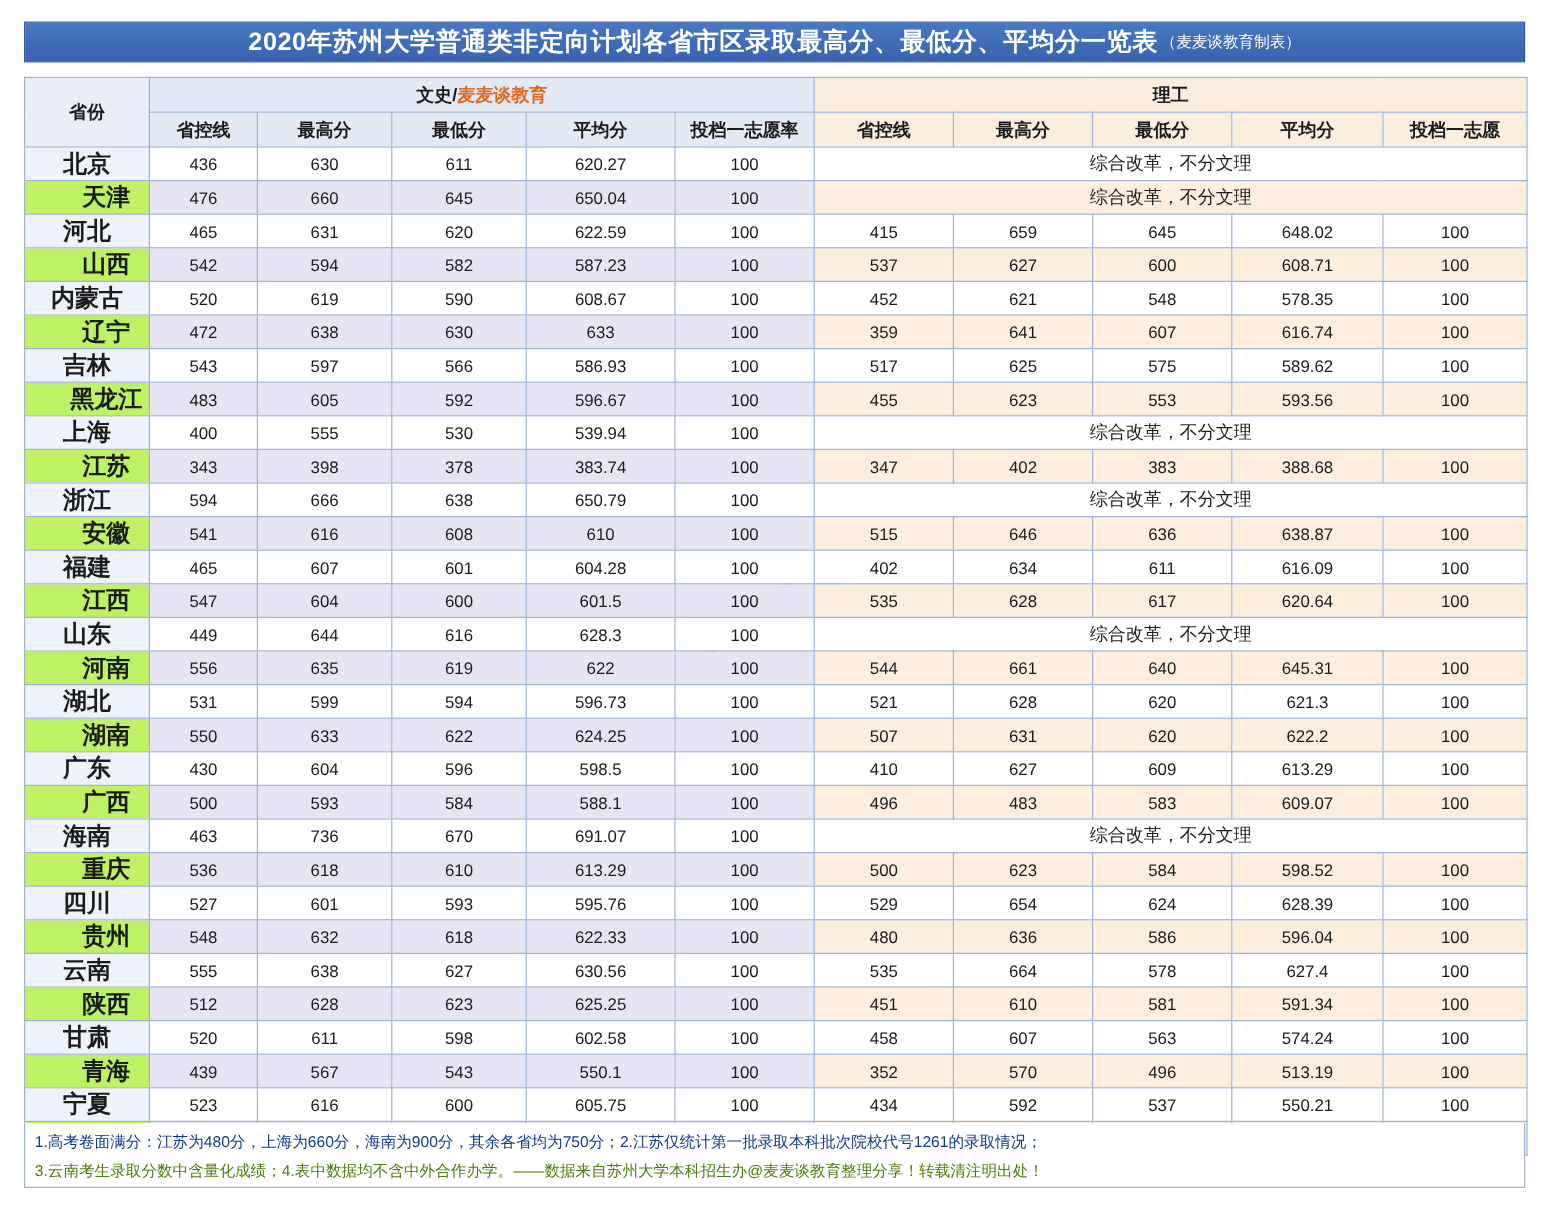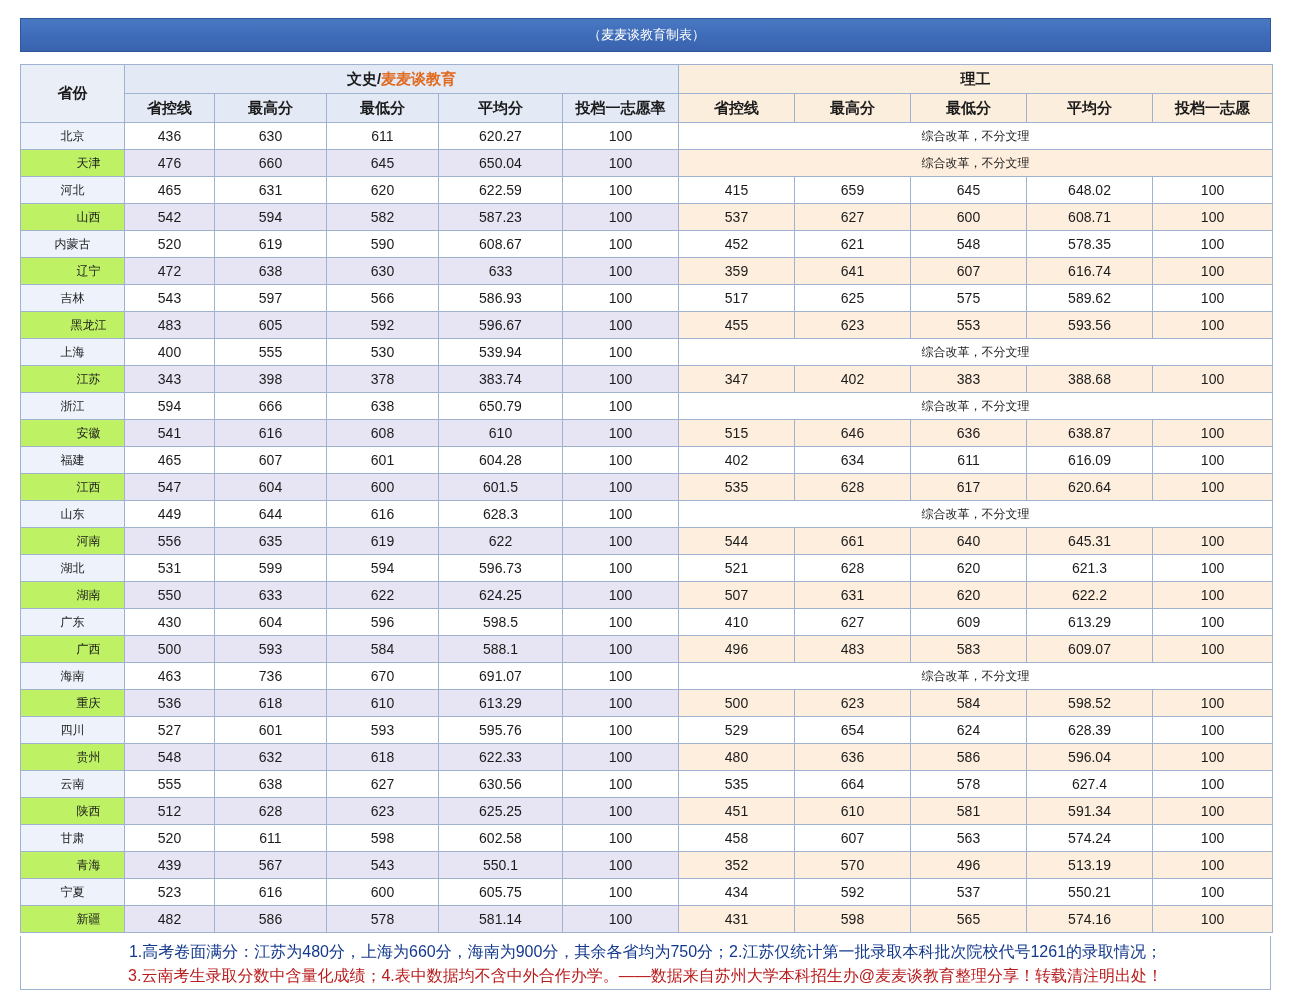--- a/index.html
+++ b/index.html
@@ -58,58 +58,59 @@
   col.c-w3{width:112px;}
   col.c-w4{width:124px;}
   col.c-w5{width:116px;}
   col.c-l1{width:116px;}
   col.c-l2{width:116px;}
   col.c-l3{width:116px;}
   col.c-l4{width:126px;}
   col.c-l5{width:120px;}
 
   
-  td.prov{background:#eef3fb;font-size:12px;}
+  td.prov{background:#eef3fb;font-size:20px;font-weight:bold;}
   td.prov.alt{background:#bef264;padding-left:32px;}
   td.wen{background:#ffffff;}
   td.wen.alt{background:#e7e4f3;}
   td.li{background:#ffffff;}
   td.li.alt{background:#fdeedd;}
-  td.merged{background:#fdeedd;font-size:12px;}
+  td.merged{background:#fdeedd;font-size:15px;}
   td.merged.plain{background:#ffffff;}
 
   
   .notes{
     position:absolute;left:20px;top:936px;width:1251px;height:54px;
     border:1px solid #9fb3d1;border-top:none;
     box-sizing:border-box;
     background:#ffffff;
     padding:4px 8px 0 8px;
   }
   .note-line{
-    font-size:16px;color:#13398c;line-height:24px;white-space:nowrap;text-align:center;
-  }
-  .note-line.second{color:#b91c1c;}
+    font-size:13px;color:#13398c;line-height:24px;white-space:nowrap;
+  }
+  .note-line.second{color:#4d7c0f;}
   
   .watermark{
     position:absolute;left:300px;top:330px;width:720px;height:330px;
     transform:rotate(-28deg);
     color:rgba(140,170,205,.30);
     font-size:30px;font-weight:bold;letter-spacing:6px;
     pointer-events:none;user-select:none;
     display:flex;align-items:center;justify-content:center;
     text-align:center;
   }
 </style>
 </head>
 <body>
 
 <div class="page">
 
   <div class="title-bar">
+    <span class="title-main">2020年苏州大学普通类非定向计划各省市区录取最高分、最低分、平均分一览表</span>
     <span class="title-sub">（麦麦谈教育制表）</span>
   </div>
 
   <div class="watermark">麦麦谈教育</div>
 
   <table>
     <colgroup>
       <col class="c-prov">
         <col class="c-w1">
         <col class="c-w2">

